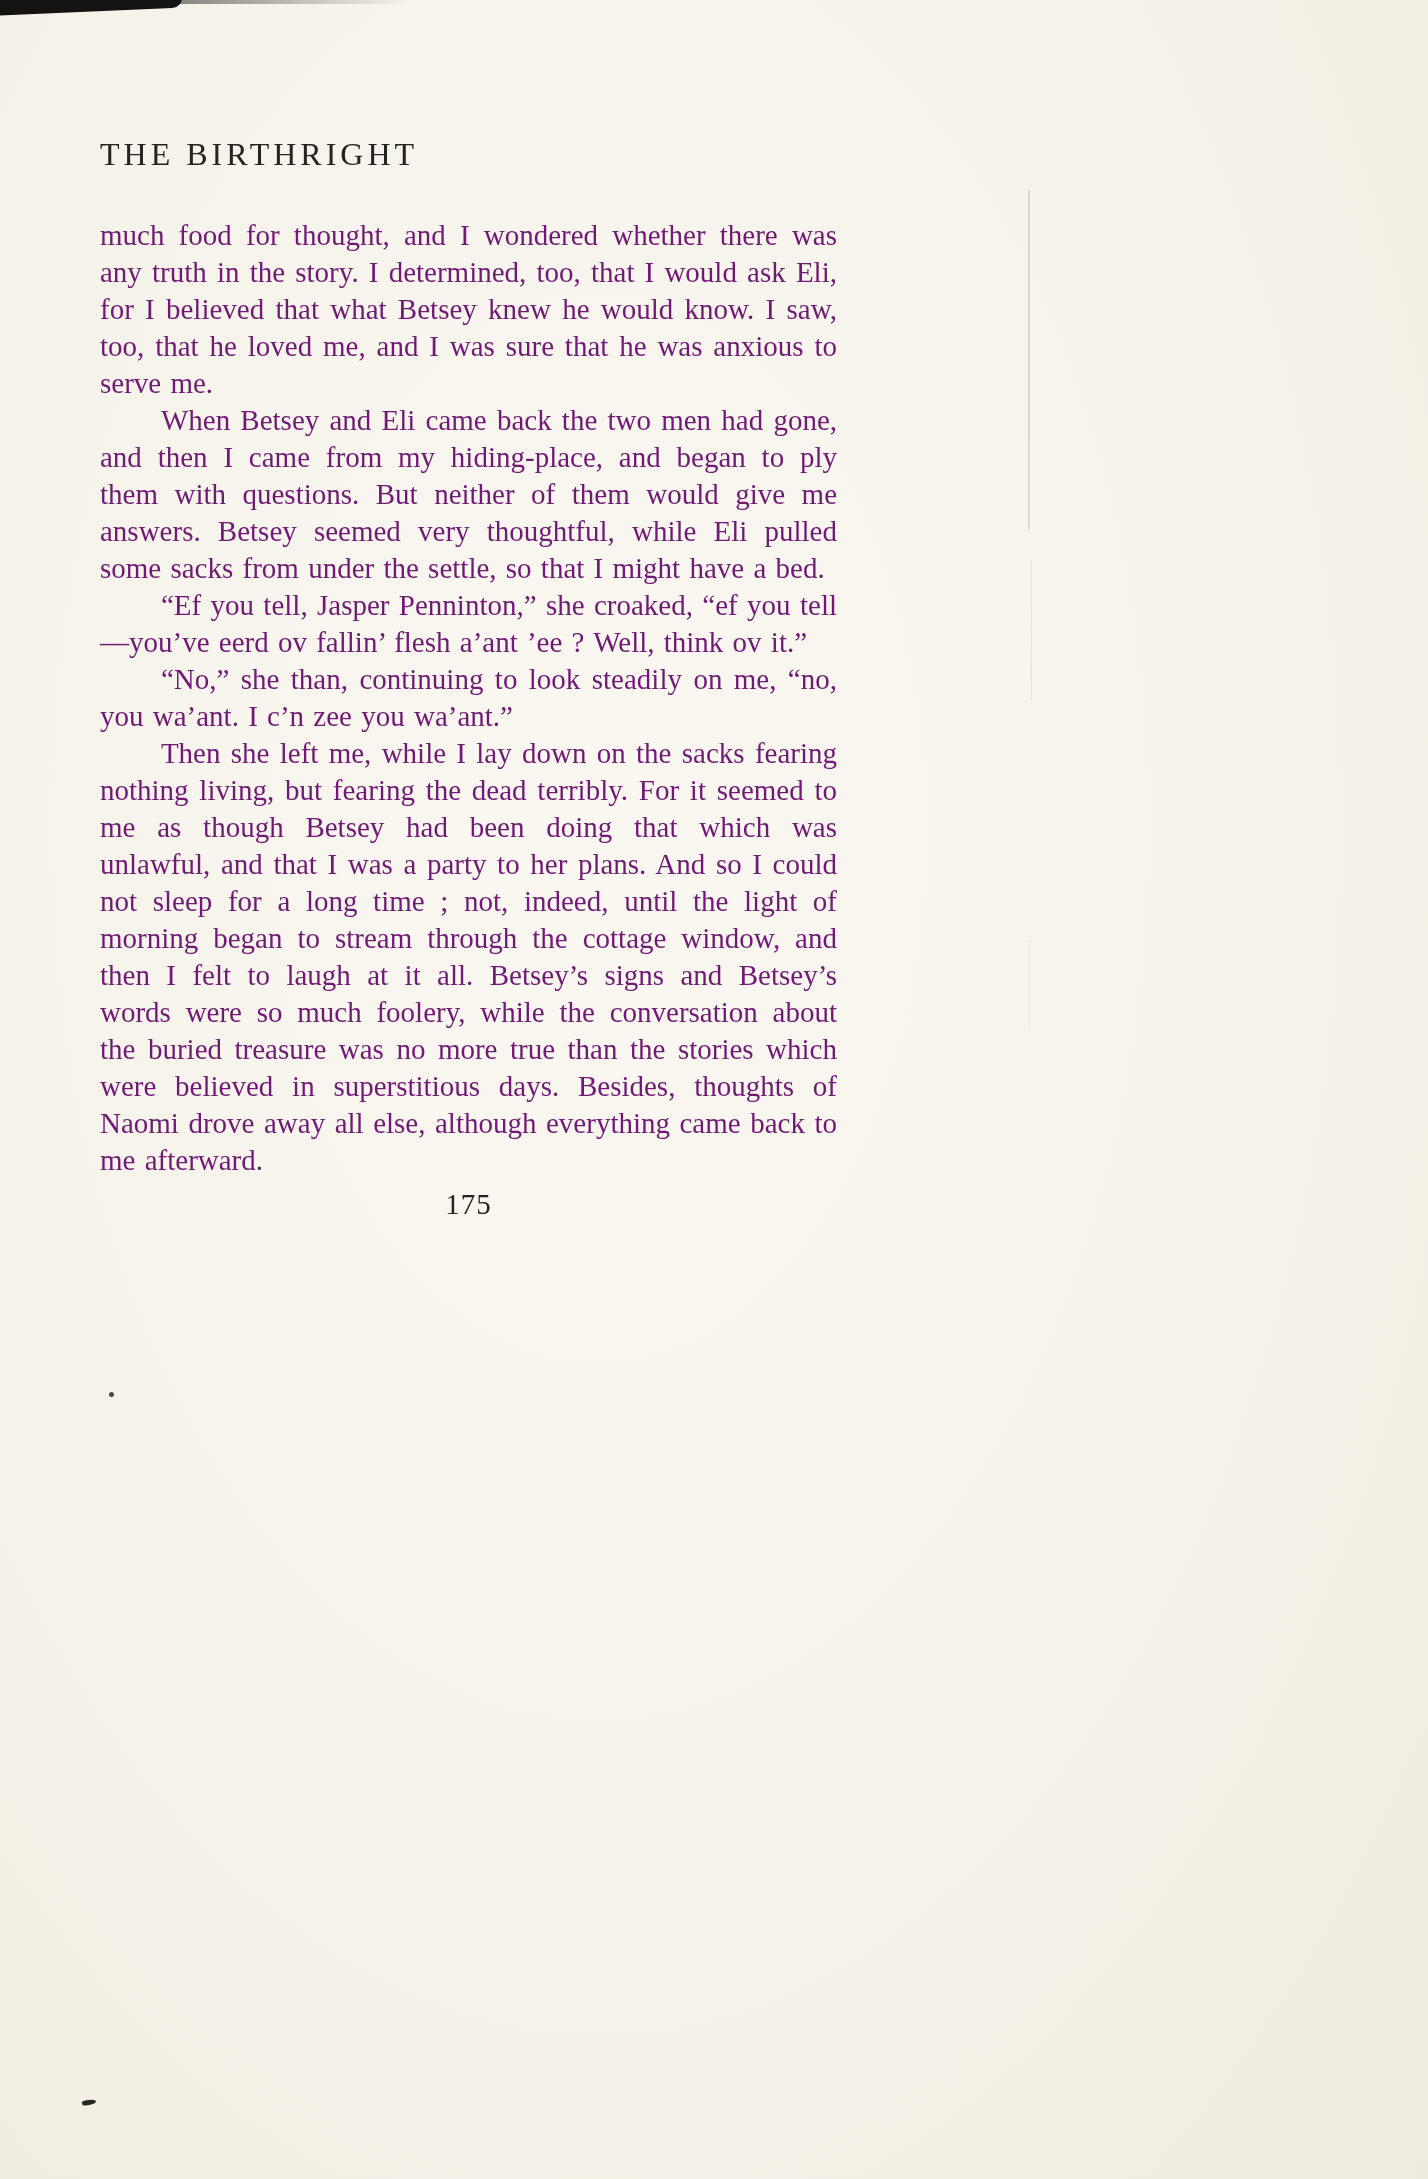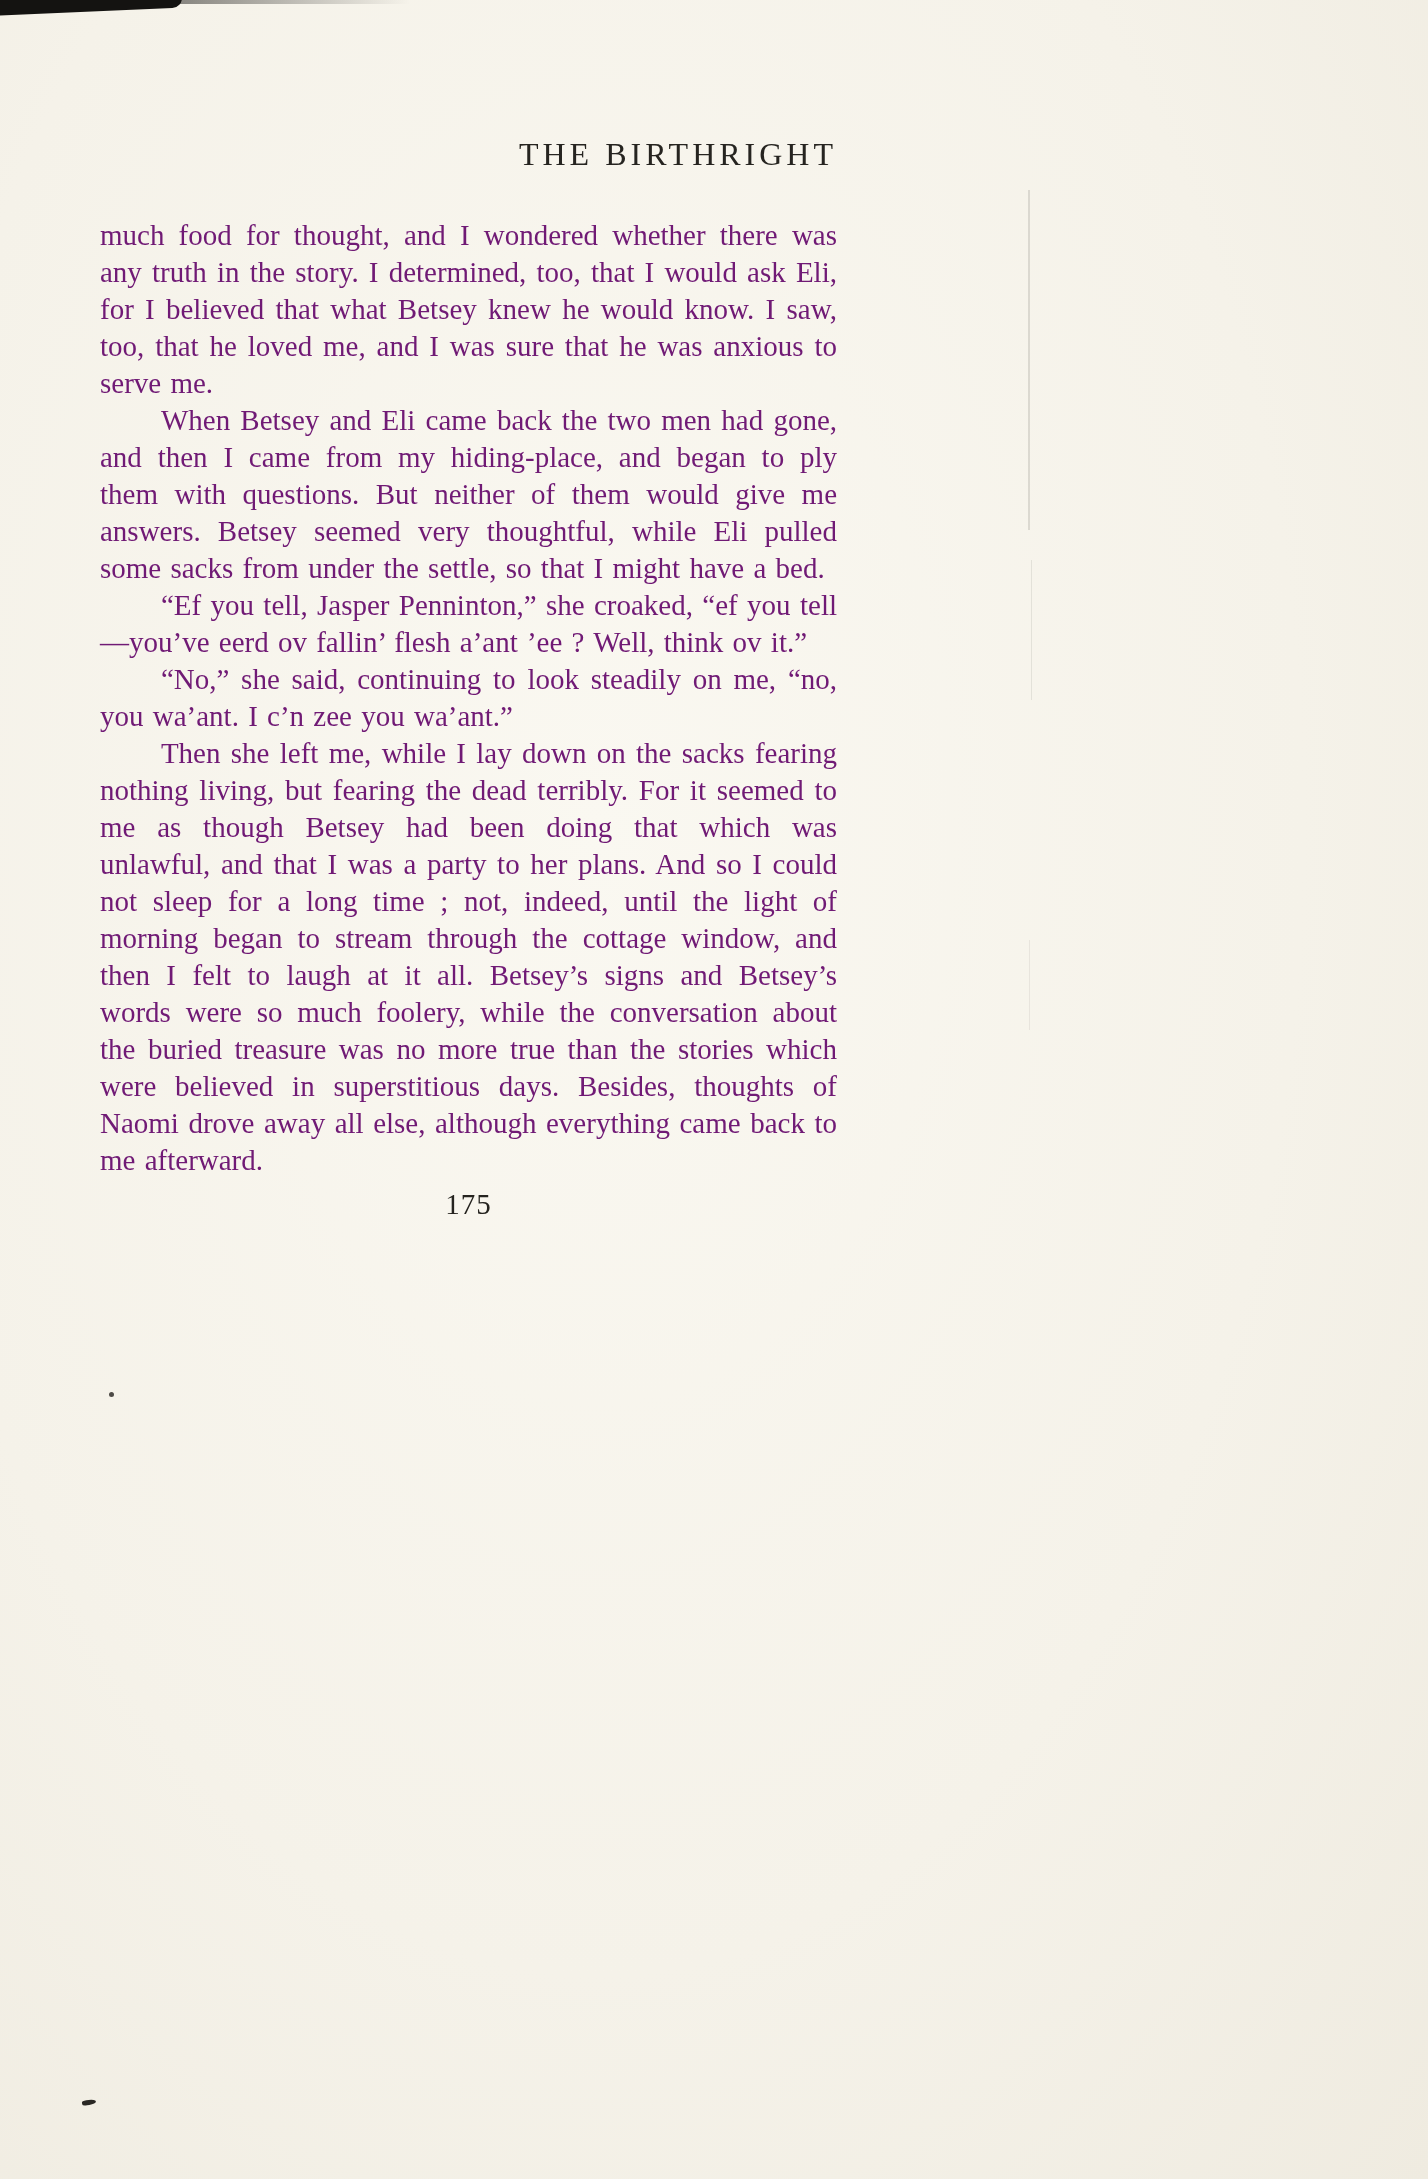--- a/index.html
+++ b/index.html
@@ -27,21 +27,21 @@
     left: 100px;
     top: 136px;
     width: 737px;
   }
 
   .page-title {
     margin: 0 0 44px 0;
     font-size: 32px;
     font-weight: 500;
     letter-spacing: 4px;
-    text-align: right;
+    text-align: left;
     color: #262420;
   }
 
   .body-text p.para {
     margin: 0;
     font-size: 29px;
     line-height: 37px;
     text-align: justify;
     text-indent: 2.1em;
     word-spacing: 2px;
@@ -133,20 +133,20 @@
   <div class="artifact artifact-bottom-dash"></div>
 
   <div class="text-column">
 
     <h1 class="page-title">THE BIRTHRIGHT</h1>
 
     <div class="body-text">
       <p class="para first">much food for thought, and I wondered whether there was any truth in the story. I determined, too, that I would ask Eli, for I believed that what Betsey knew he would know. I saw, too, that he loved me, and I was sure that he was anxious to serve me.</p>
       <p class="para">When Betsey and Eli came back the two men had gone, and then I came from my hiding-place, and began to ply them with questions. But neither of them would give me answers. Betsey seemed very thoughtful, while Eli pulled some sacks from under the settle, so that I might have a bed.</p>
       <p class="para">“Ef you tell, Jasper Penninton,” she croaked, “ef you tell—you’ve eerd ov fallin’ flesh a’ant ’ee ? Well, think ov it.”</p>
-      <p class="para">“No,” she said, continuing to look steadily on me, “no, you wa’ant. I c’n zee you wa’ant.”</p>
+      <p class="para">“No,” she than, continuing to look steadily on me, “no, you wa’ant. I c’n zee you wa’ant.”</p>
       <p class="para">Then she left me, while I lay down on the sacks fearing nothing living, but fearing the dead terribly. For it seemed to me as though Betsey had been doing that which was unlawful, and that I was a party to her plans. And so I could not sleep for a long time ; not, indeed, until the light of morning began to stream through the cottage window, and then I felt to laugh at it all. Betsey’s signs and Betsey’s words were so much foolery, while the conversation about the buried treasure was no more true than the stories which were believed in superstitious days. Besides, thoughts of Naomi drove away all else, although everything came back to me afterward.</p>
     </div>
 
     <div class="page-number">175</div>
 
   </div>
 </div>
 
 </body></html>

